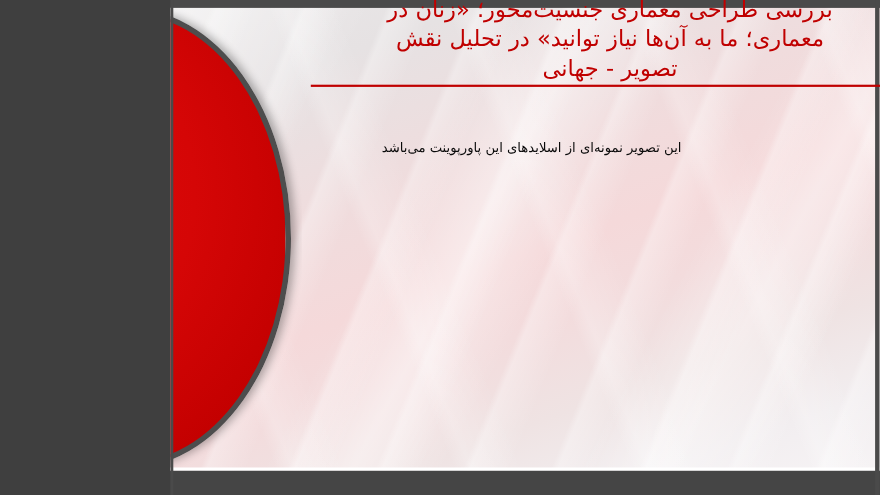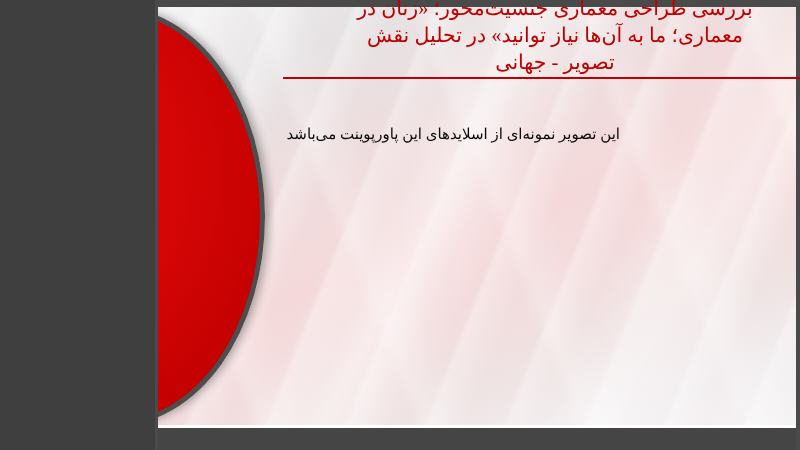--- a/index.html
+++ b/index.html
@@ -13,21 +13,20 @@
     overflow: hidden;
     font-family: "DejaVu Sans", "Liberation Sans", sans-serif;
   }
 
   #slide {
     position: relative;
     width: 645px;
     height: 450px;
     overflow: hidden;
     background: #434343;
-    font-family: Liberation Serif, serif;
   }
 
   
   .canvas {
     position: absolute;
     left: 0;
     top: 7px;
     width: 800px;
     height: 421px;
     overflow: hidden;
@@ -175,21 +174,21 @@
     position: absolute;
     right: 180px;
     top: 118px;
     width: 520px;
     text-align: right;
     direction: rtl;
     z-index: 6;
   }
   .body-line {
     color: #0a0a0a;
-    font-size: 15px;
+    font-size: 12px;
     line-height: 33px;
     font-weight: 400;
     white-space: nowrap;
   }
 </style>
 </head>
 <body>
 
 <div id="slide">
 

